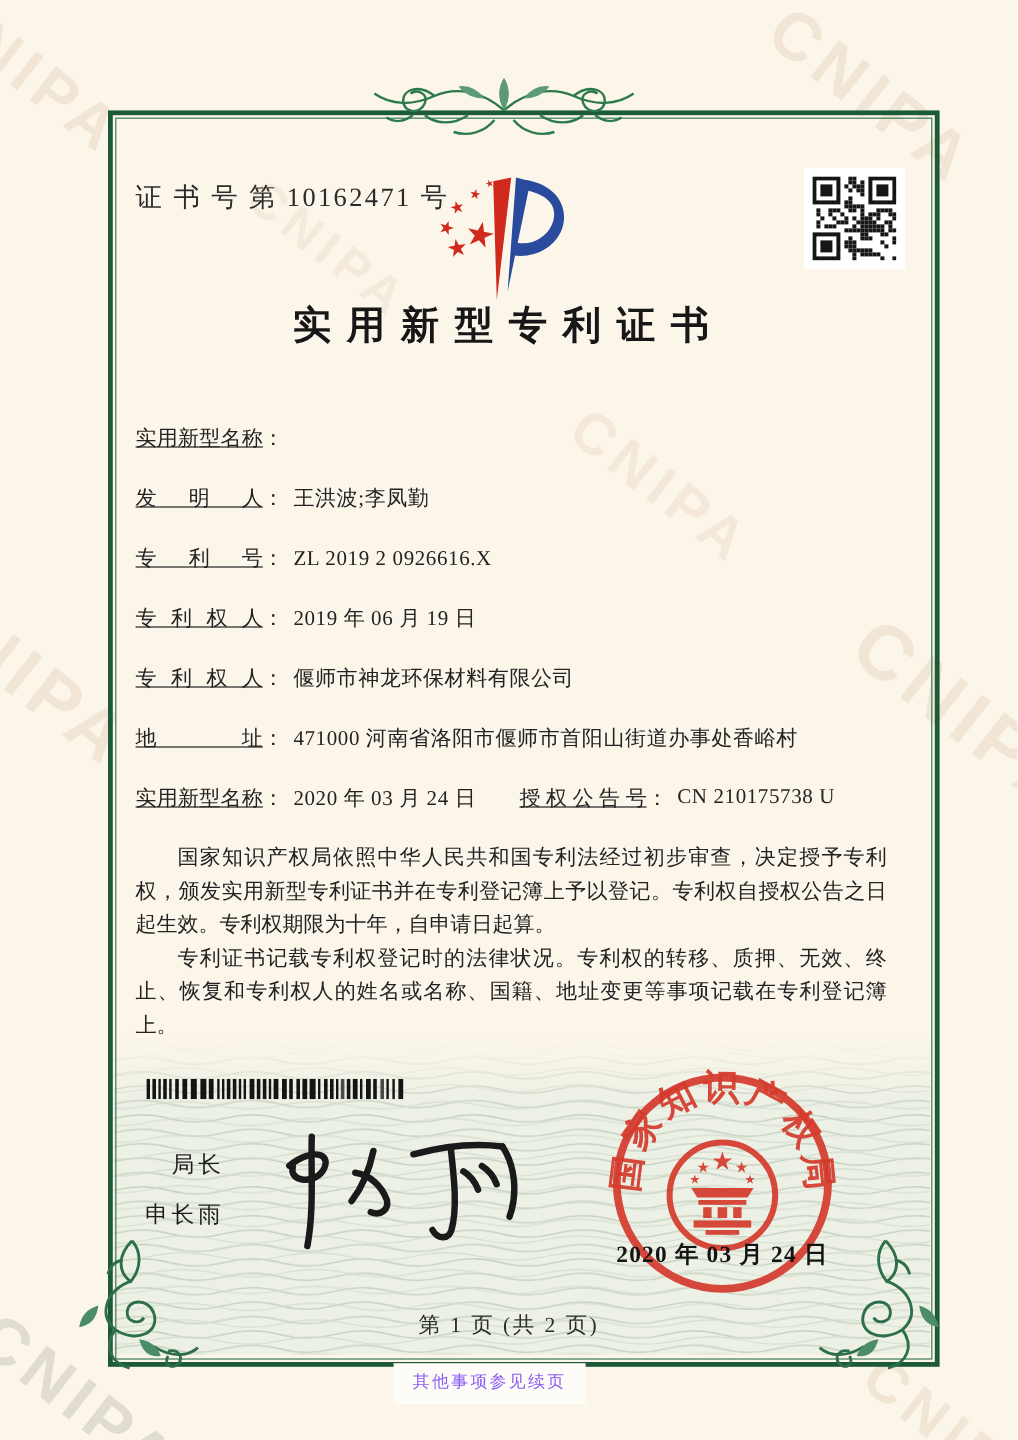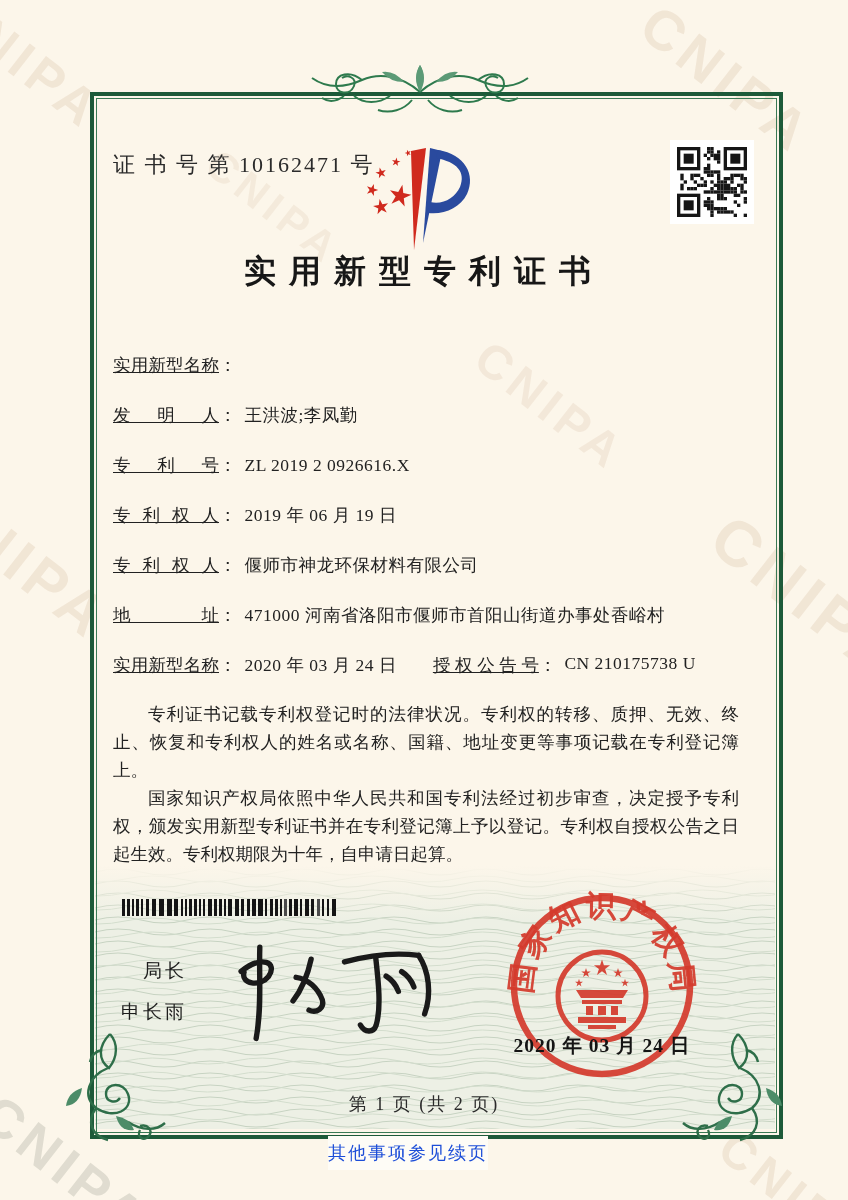--- a/index.html
+++ b/index.html
@@ -51,21 +51,21 @@
   .officer div{margin-bottom:15px;}
   .signature{position:absolute;left:228px;top:930px;}
 
   .seal{position:absolute;left:502px;top:884px;}
   .seal-date{position:absolute;left:502px;top:1032px;width:200px;text-align:center;
       font-size:19.5px;font-weight:bold;color:#141414;letter-spacing:1px;z-index:5;}
 
   .page-info{position:absolute;left:0;top:1092px;width:848px;text-align:center;
       font-size:18px;color:#2a2a2a;letter-spacing:2px;}
   .note-box{position:absolute;left:328px;top:1136px;width:160px;height:34px;background:#fefcf6;
-      text-align:center;line-height:34px;font-size:18px;color:#1d4ed8;letter-spacing:2px;}
+      text-align:center;line-height:34px;font-size:14px;color:#8b5cf6;letter-spacing:2px;}
 </style>
 </head>
 <body>
 
 <div class="page">
 
   <div class="band">
     <svg width="680" height="263">
       <defs>
         <pattern id="wv1" width="92" height="12" patternUnits="userSpaceOnUse">
@@ -322,22 +322,22 @@
           <span class="fvalue">2020 年 03 月 24 日</span>
         <span class="fpair2">
           <span class="flabel">授权公告号</span>
             <span class="fsep">：</span>
             <span class="fvalue">CN 210175738 U</span>
         </span>
       </div>
     </div>
 
     <div class="body-text">
+      <p>国家知识产权局依照中华人民共和国专利法经过初步审查，决定授予专利权，颁发实用新型专利证书并在专利登记簿上予以登记。专利权自授权公告之日起生效。专利权期限为十年，自申请日起算。</p>
       <p>专利证书记载专利权登记时的法律状况。专利权的转移、质押、无效、终止、恢复和专利权人的姓名或名称、国籍、地址变更等事项记载在专利登记簿上。</p>
-      <p>国家知识产权局依照中华人民共和国专利法经过初步审查，决定授予专利权，颁发实用新型专利证书并在专利登记簿上予以登记。专利权自授权公告之日起生效。专利权期限为十年，自申请日起算。</p>
     </div>
 
     <svg class="barcode" id="barcode" width="216" height="17">
         <rect x="0" y="0" width="3" height="17" fill="#141414"></rect>
         <rect x="5" y="0" width="3" height="17" fill="#141414"></rect>
         <rect x="10" y="0" width="2" height="17" fill="#141414"></rect>
         <rect x="14" y="0" width="3" height="17" fill="#141414"></rect>
         <rect x="19" y="0" width="2" height="17" fill="#141414"></rect>
         <rect x="24" y="0" width="3" height="17" fill="#141414"></rect>
         <rect x="30" y="0" width="4" height="17" fill="#141414"></rect>

